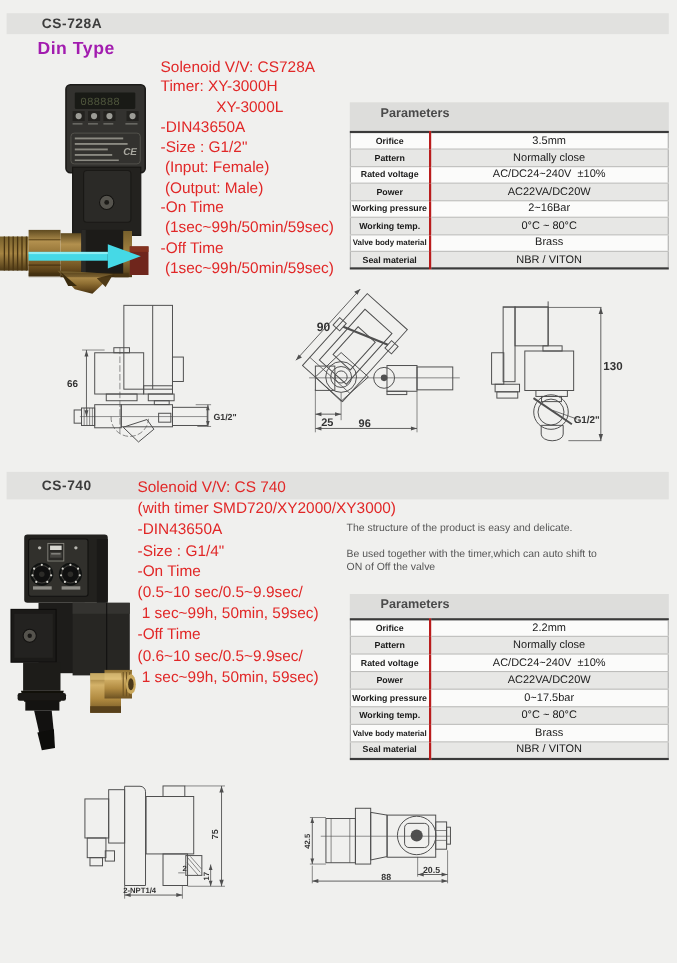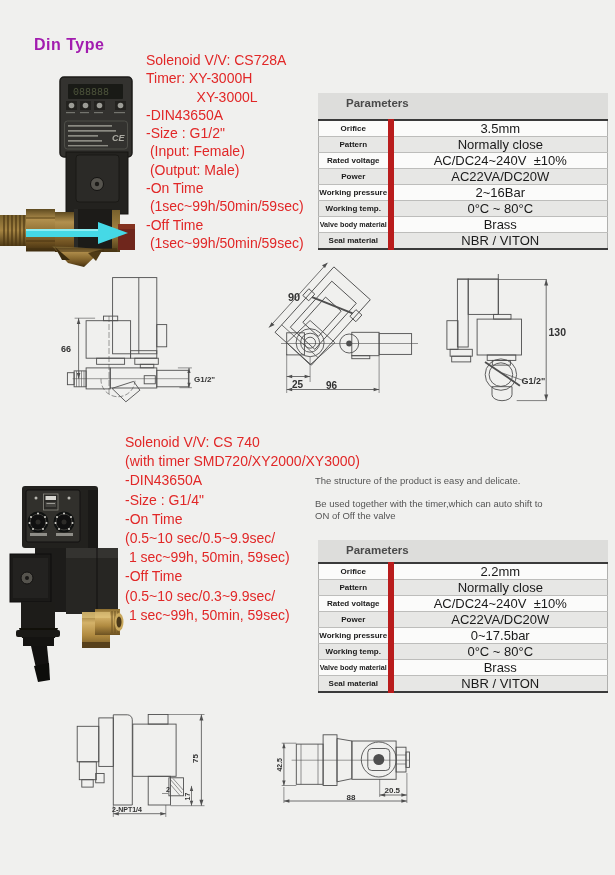--- a/index.html
+++ b/index.html
@@ -11,30 +11,31 @@
   .bartxt { font-weight:bold; color:#3c3c3c; font-size:12.5px; letter-spacing:0.5px; }
   .red { color:#e12727; font-size:14px; line-height:18.3px; white-space:pre; }
   .gtxt { color:#555; font-size:9.5px; line-height:11.5px; }
   .phead { position:absolute; left:318px; width:290px; height:32px; background:#dddddb;
            font-weight:bold; font-size:11.5px; color:#4a4a4a; line-height:20px; padding-left:28px; }
   table.ptab { position:absolute; left:318px; width:290px; border-collapse:collapse;
                border-top:2px solid #3a3a3a; border-bottom:2px solid #3a3a3a; table-layout:fixed;
                border-left:1px solid #b0b0ae; border-right:1px solid #b0b0ae; }
   table.ptab td { border-bottom:1px solid #bdbdbb; text-align:center; vertical-align:middle;
                   color:#1a1a1a; padding:0; overflow:hidden; white-space:nowrap; }
-  table.ptab td.l { width:72px; font-weight:bold; font-size:8px; border-right:6px solid #b91c1c; }
-  table.ptab td.v { font-size:13px; }
+  table.ptab td.l { width:72px; font-weight:bold; font-size:8px; border-right:2px solid #b91c1c; }
+  table.ptab td.v { font-size:10px; }
   table.ptab tr:nth-child(even) td { background:#e7e7e5; }
   table.ptab tr:nth-child(odd) td { background:#fbfbfa; }
   table.ptab tr:last-child td { border-bottom:none; }
 </style>
 </head>
 <body>
 <div class="page">
 
+  <div class="bar" style="top:12px;height:19px;"><span class="bartxt" style="margin-left:32px;line-height:19px;display:inline-block;">CS-728A</span></div>
   <div class="abs" style="left:34px;top:36px;font-size:16px;font-weight:bold;color:#a21caf;letter-spacing:0.5px;">Din Type</div>
 
   <div class="abs red" style="left:146px;top:51px;">Solenoid V/V: CS728A
 Timer: XY-3000H
              XY-3000L
 -DIN43650A
 -Size : G1/2"
  (Input: Female)
  (Output: Male)
 -On Time
@@ -300,30 +301,31 @@
     <line x1="111.2" y1="9.5" x2="111.2" y2="130.6" stroke-width="0.8"></line>
     <polygon points="111.2,9.5 109.2,15.5 113.2,15.5" fill="#4f4f4f" stroke="none"></polygon>
     <polygon points="111.2,130.6 109.2,124.6 113.2,124.6" fill="#4f4f4f" stroke="none"></polygon>
     <text x="113.5" y="66" font-size="10.5" font-weight="bold" fill="#333" stroke="none">130</text>
     <line x1="81.7" y1="130.6" x2="111.8" y2="130.6" stroke-width="0.7"></line>
 
     <line x1="67.4" y1="103" x2="89.6" y2="111" stroke-width="0.7"></line>
     <text x="86.5" y="114.1" font-size="9" font-weight="bold" fill="#333" stroke="none">G1/2"</text>
   </svg>
 
+  <div class="bar" style="top:429px;height:25px;"><span class="bartxt" style="margin-left:32px;line-height:25px;display:inline-block;">CS-740</span></div>
 
   <div class="abs red" style="left:125px;top:433px;line-height:19.2px;">Solenoid V/V: CS 740
 (with timer SMD720/XY2000/XY3000)
 -DIN43650A
 -Size : G1/4"
 -On Time
 (0.5~10 sec/0.5~9.9sec/
  1 sec~99h, 50min, 59sec)
 -Off Time
-(0.5~10 sec/0.3~9.9sec/
+(0.6~10 sec/0.5~9.9sec/
  1 sec~99h, 50min, 59sec)</div>
 
   <div class="abs gtxt" style="left:315px;top:498px;width:260px;">Be used together with the timer,which can auto shift to<br>ON of Off the valve</div>
   <div class="abs gtxt" style="left:315px;top:475px;width:260px;">The structure of the product is easy and delicate.</div>
 
   <div class="phead" style="top:540px;">Parameters</div>
   <table class="ptab" style="top:562px;">
     <tbody>
         <tr style="height:15.9px;">
           <td class="l">Orifice</td>

